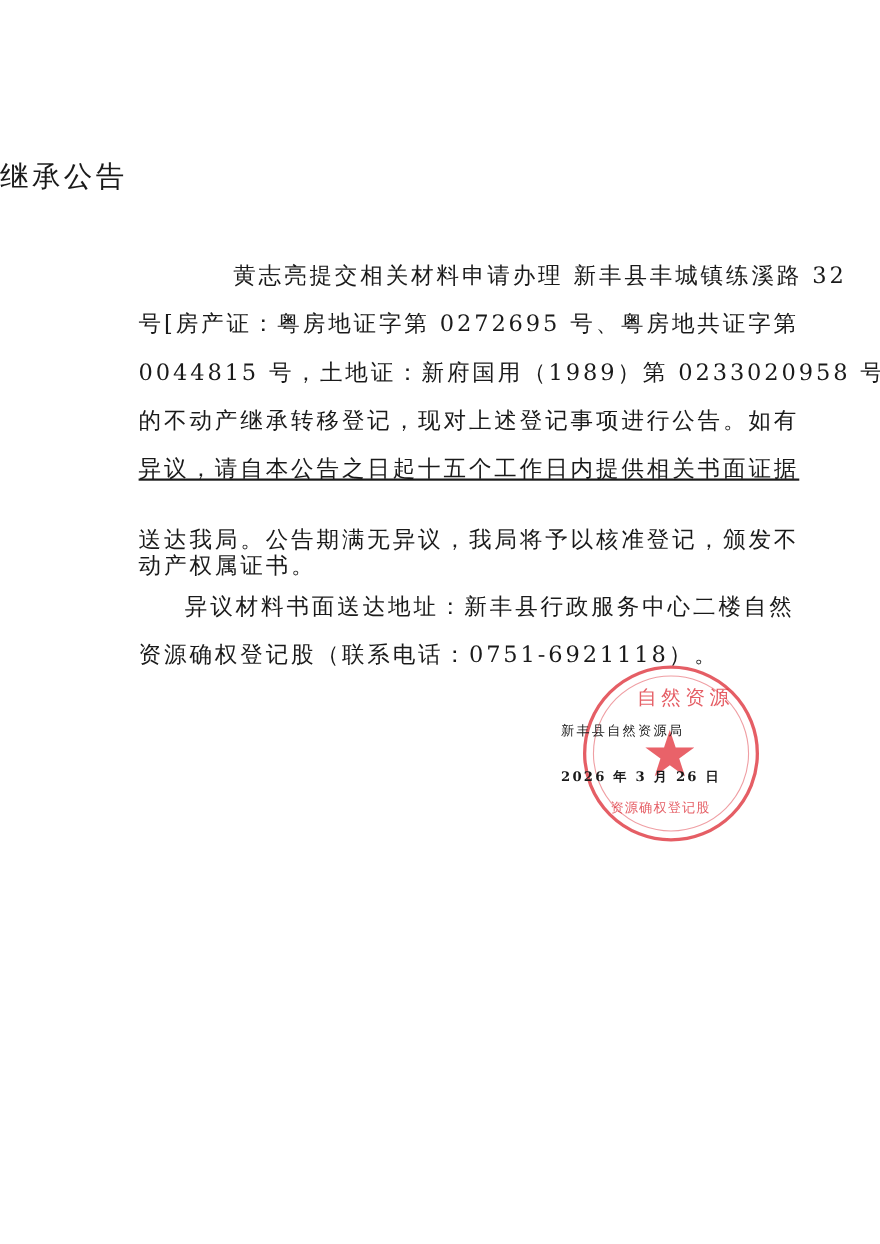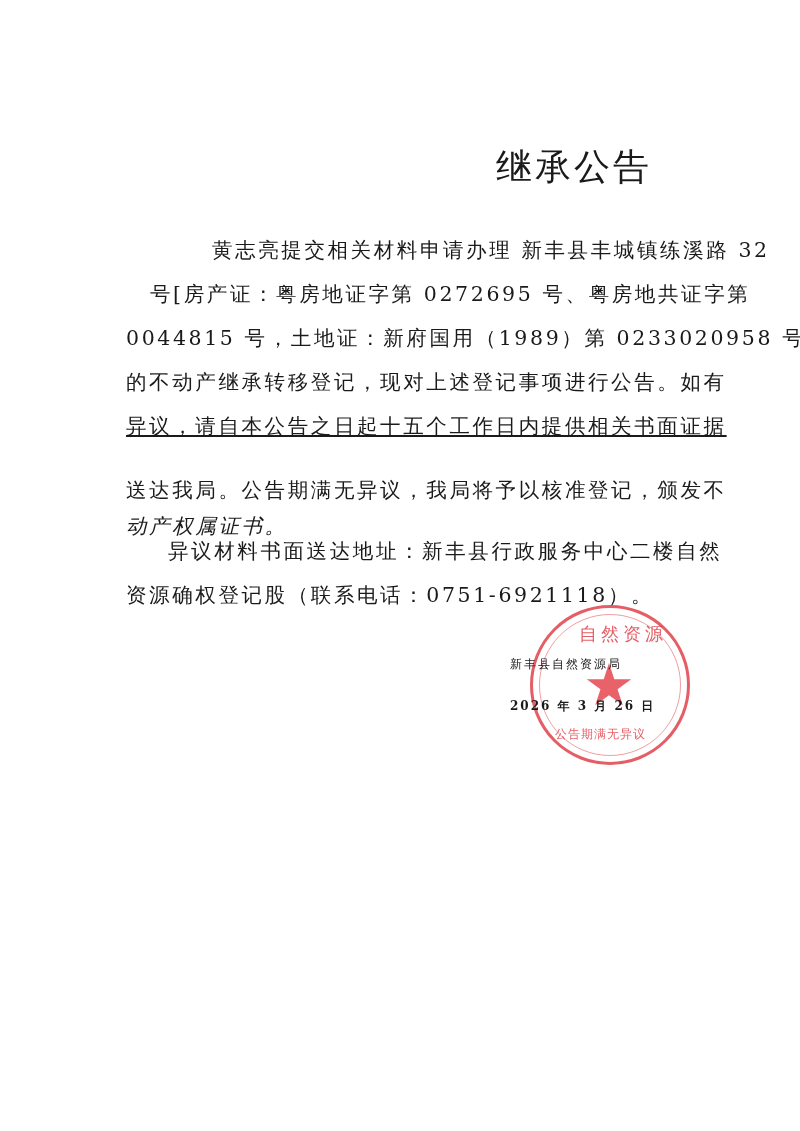--- a/index.html
+++ b/index.html
@@ -1,49 +1,49 @@
 <!DOCTYPE html>
 <html><head>
 <meta charset="utf-8">
 <style>
   html, body { margin: 0; padding: 0; background: #ffffff; }
   body { width: 800px; height: 1131px; position: relative; overflow: hidden;
          font-family: "DejaVu Serif", "Liberation Serif", serif; color: #1a1a1a; }
-  .title { position: absolute; top: 143px; left: 0; width: 652px; text-align: right;
-           font-family: "DejaVu Sans", sans-serif; font-size: 36px; letter-spacing: 3px; }
+  .title { position: absolute; top: 143px; left: 0; width: 652px; text-align: left;
+           font-family: "DejaVu Sans", sans-serif; font-size: 26px; letter-spacing: 3px; }
   .line { position: absolute; left: 126px; font-size: 20.5px; white-space: nowrap; letter-spacing: 2.6px; }
   .stamp { position: absolute; left: 530px; top: 605px; width: 160px; height: 160px; border-radius: 50%;
            border: 3px solid rgba(220,40,50,0.75); box-sizing: border-box; }
   .stamp .inner { position: absolute; left: 6px; top: 6px; right: 6px; bottom: 6px; border-radius: 50%;
                   border: 1px solid rgba(220,40,50,0.45); }
   .stamp .star { position: absolute; left: 50px; top: 48px; font-size: 58px; color: rgba(225,45,55,0.75); line-height: 1; }
   .stamp .arc { position: absolute; font-size: 18px; color: rgba(220,40,50,0.75); font-family: Liberation Mono, monospace; text-align: center; }
   .sig { position: absolute; font-size: 12px; letter-spacing: 2px; white-space: nowrap; }
 </style>
 </head>
 <body>
 
 <div class="title">继承公告</div>
 
 <div>
   <div class="line" style="top:236px; left:168px;margin-left:44px;">黄志亮提交相关材料申请办理 新丰县丰城镇练溪路 32</div>
-  <div class="line" style="top:280px;margin-left:24px;">号[房产证：粤房地证字第 0272695 号、粤房地共证字第</div>
+  <div class="line" style="top:280px;">号[房产证：粤房地证字第 0272695 号、粤房地共证字第</div>
   <div class="line" style="top:324px;">0044815 号，土地证：新府国用（1989）第 0233020958 号]</div>
   <div class="line" style="top:368px;">的不动产继承转移登记，现对上述登记事项进行公告。如有</div>
   <div class="line" style="top:412px;text-decoration:underline;">异议，请自本公告之日起十五个工作日内提供相关书面证据</div>
   <div class="line" style="top:476px;">送达我局。公告期满无异议，我局将予以核准登记，颁发不</div>
-  <div class="line" style="top:512px;font-style:italic;">动产权属证书。</div>
+  <div class="line" style="top:500px;">动产权属证书。</div>
 </div>
 
 <div>
   <div class="line" style="top:537px; left:168px;font-family:Liberation Serif, serif;">异议材料书面送达地址：新丰县行政服务中心二楼自然</div>
   <div class="line" style="top:581px;">资源确权登记股（联系电话：0751-6921118）。</div>
 </div>
 
 <div class="stamp">
   <div class="inner"></div>
   <div class="star">★</div>
   <div class="arc" style="left:46px; top:14px; letter-spacing:4px;">自然资源</div>
-  <div class="arc" style="left:22px; top:118px; font-size:12px; letter-spacing:1px;">公告期满无异议</div>
+  <div class="arc" style="left:22px; top:118px; font-size:12px; letter-spacing:1px;">资源确权登记股</div>
 </div>
 
 <div class="sig" style="left:510px; top:656px;">新丰县自然资源局</div>
 <div class="sig" style="left:510px; top:698px;font-weight:bold;">2026 年 3  月 26 日</div>
 
 </body></html>

